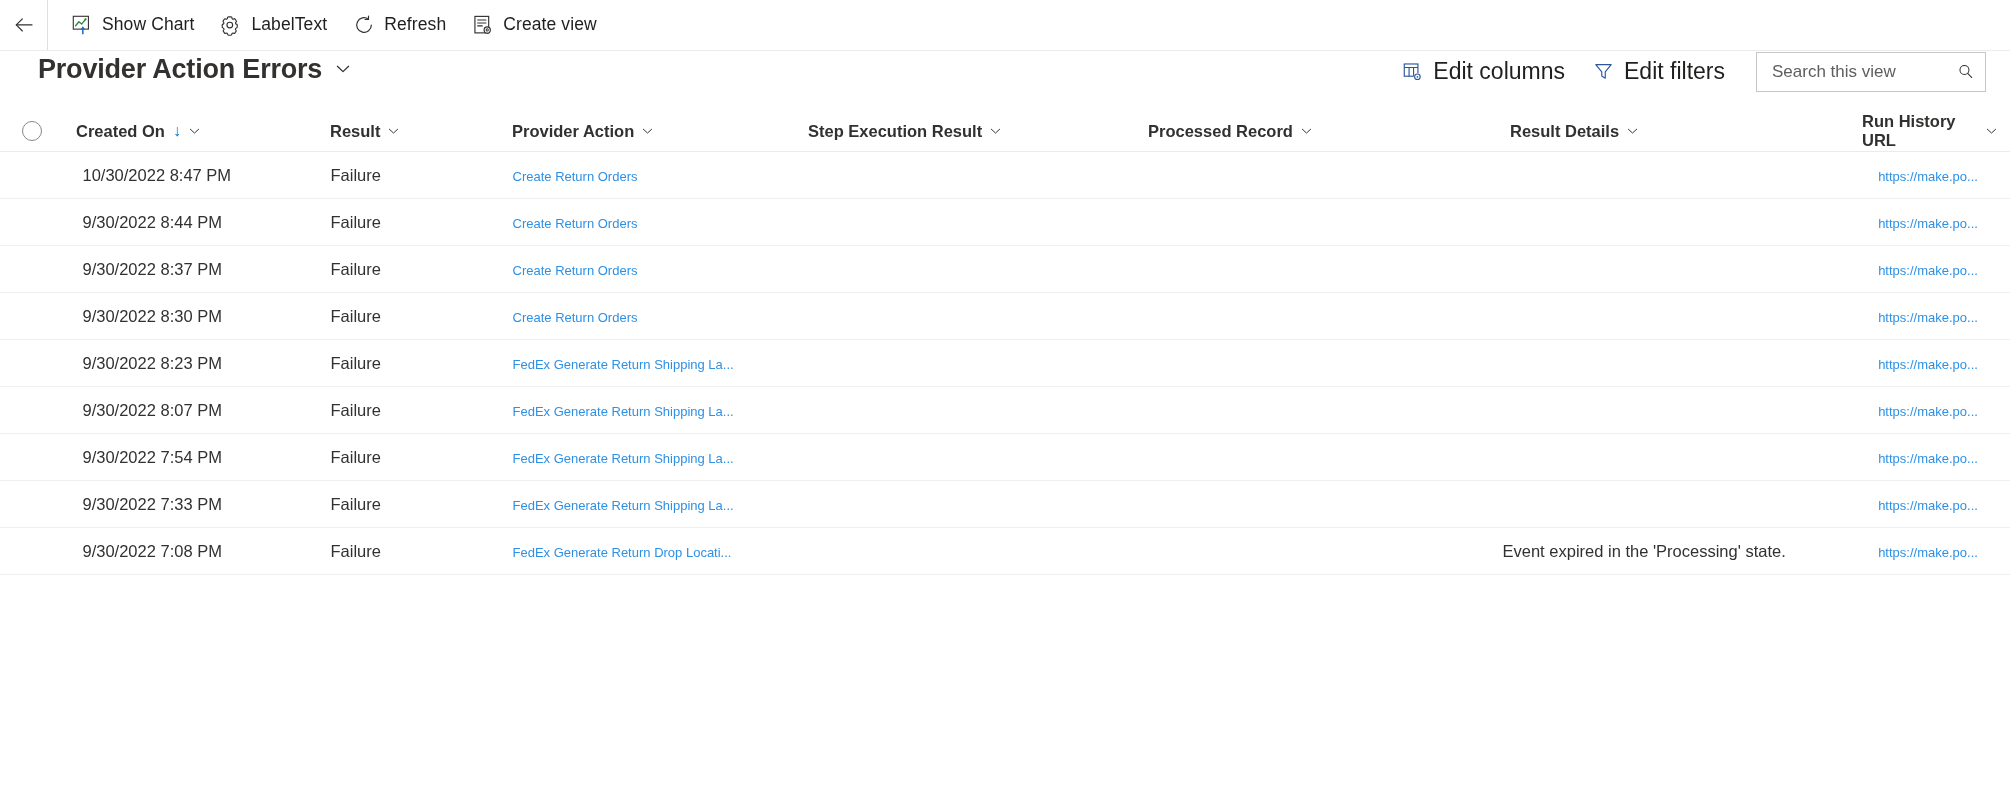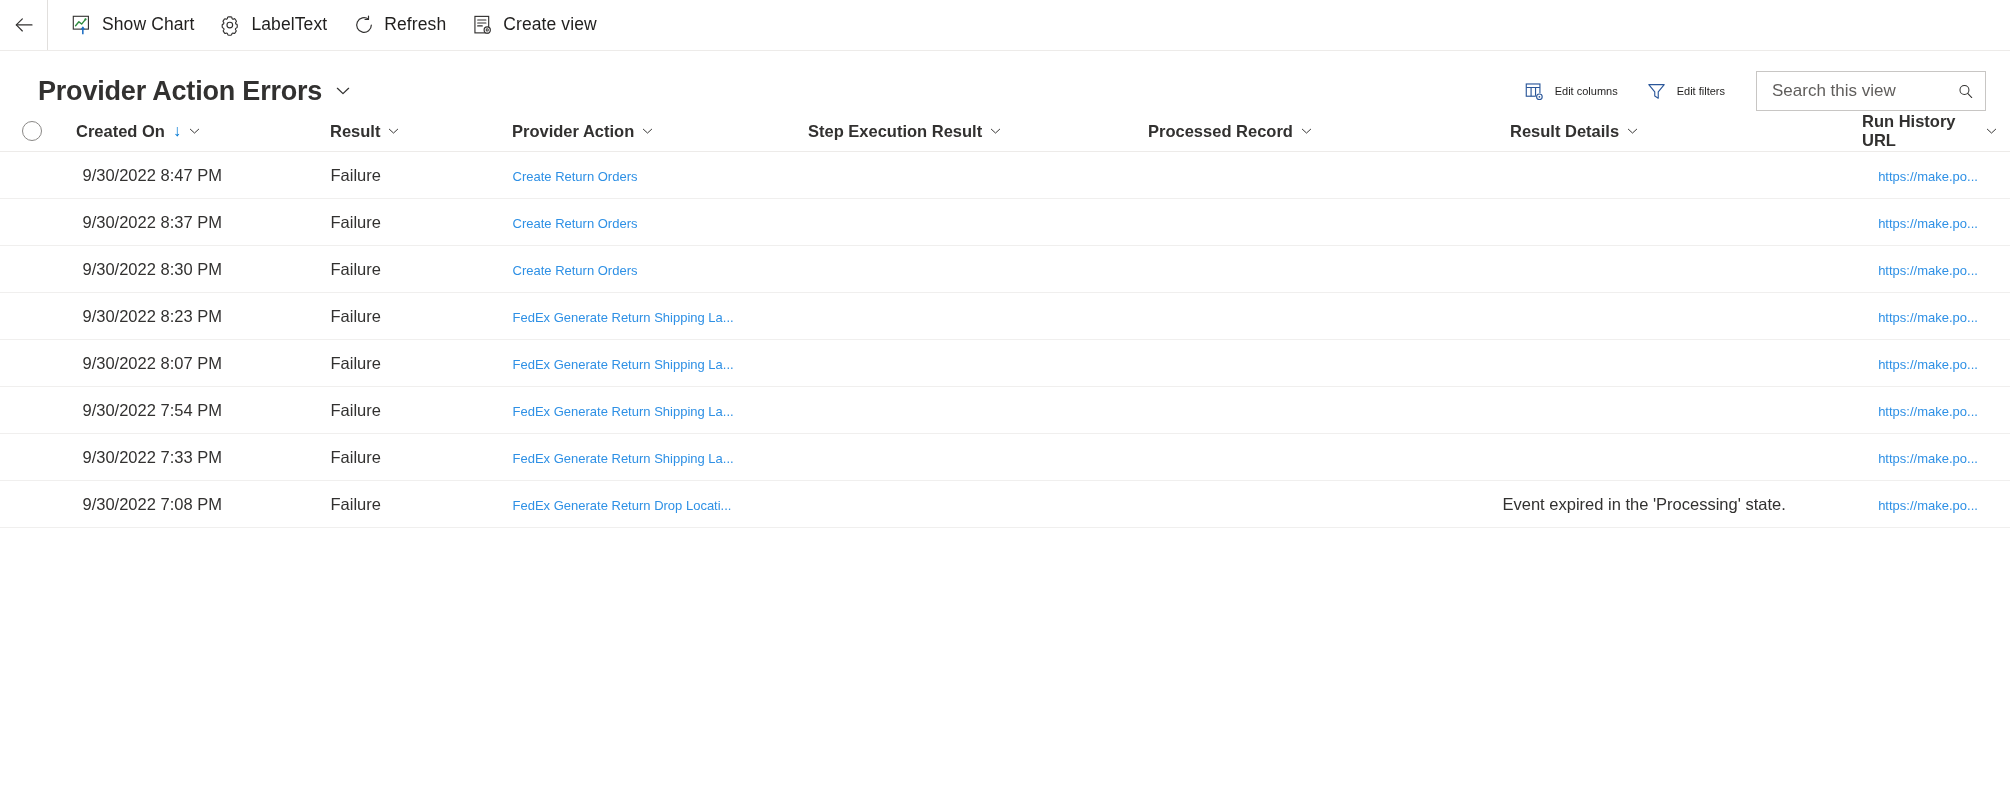--- a/index.html
+++ b/index.html
@@ -54,21 +54,21 @@
     line-height: 1;
     letter-spacing: 0.1px;
   }
   .cmd-ico { width: 22px; height: 22px; display:block; flex:0 0 22px; }
 
   
   .headerrow {
     height: 60px;
     flex: 0 0 60px;
     display: flex;
-    align-items: flex-end;
+    align-items: flex-start;
     padding: 0 24px 0 38px;
     background: #ffffff;
     position: relative;
   }
   .view-title-wrap {
     display: flex; align-items: center; gap: 11px;
     cursor: pointer;
     padding: 4px 6px 6px 0;
   }
   .view-title {
@@ -84,21 +84,21 @@
     align-items: center;
     gap: 0;
   }
   .hdr-btn {
     display: flex; align-items: center; gap: 10px;
     padding: 9px 14px;
     cursor: pointer;
     white-space: nowrap;
   }
   .hdr-btn .hdr-label {
-    font-size: 11px;
+    font-size: 23px;
     color: #201f1e;
     line-height: 1;
   }
   .search-box {
     margin-left: 17px;
     width: 230px;
     height: 40px;
     border: 1px solid #c8c6c4;
     background: #ffffff;
     display: flex;
@@ -358,21 +358,31 @@
               <svg class="chev" width="13" height="13" viewBox="0 0 20 20">
                 <path d="M3.6 6.5 10 12.4l6.4-5.9" fill="none" stroke="#323130" stroke-width="1.5" stroke-linecap="round" stroke-linejoin="round"></path>
               </svg>
             </div>
           </th>
         </tr>
       </thead>
       <tbody id="grid-body">
           <tr>
             <td class="sel-cell"></td>
-            <td class="date-cell">9/30/2022 8:47 PM</td>
+            <td class="date-cell">10/30/2022 8:47 PM</td>
+            <td>Failure</td>
+            <td><a class="gridlink">Create Return Orders</a></td>
+            <td></td>
+            <td></td>
+            <td class="detail-cell"></td>
+            <td class="url-cell"><a class="gridlink">https://make.po...</a></td>
+          </tr>
+          <tr>
+            <td class="sel-cell"></td>
+            <td class="date-cell">9/30/2022 8:44 PM</td>
             <td>Failure</td>
             <td><a class="gridlink">Create Return Orders</a></td>
             <td></td>
             <td></td>
             <td class="detail-cell"></td>
             <td class="url-cell"><a class="gridlink">https://make.po...</a></td>
           </tr>
           <tr>
             <td class="sel-cell"></td>
             <td class="date-cell">9/30/2022 8:37 PM</td>

